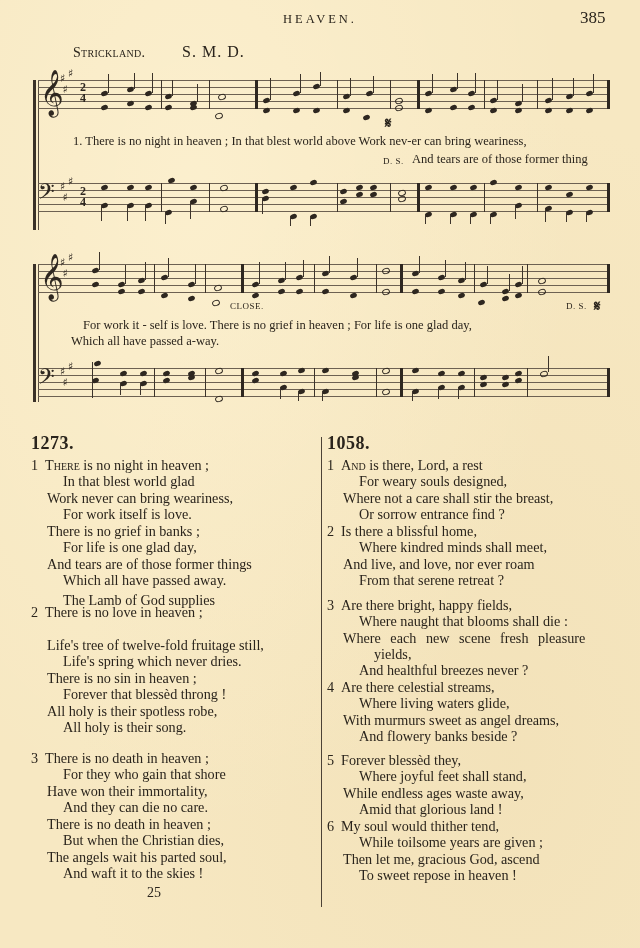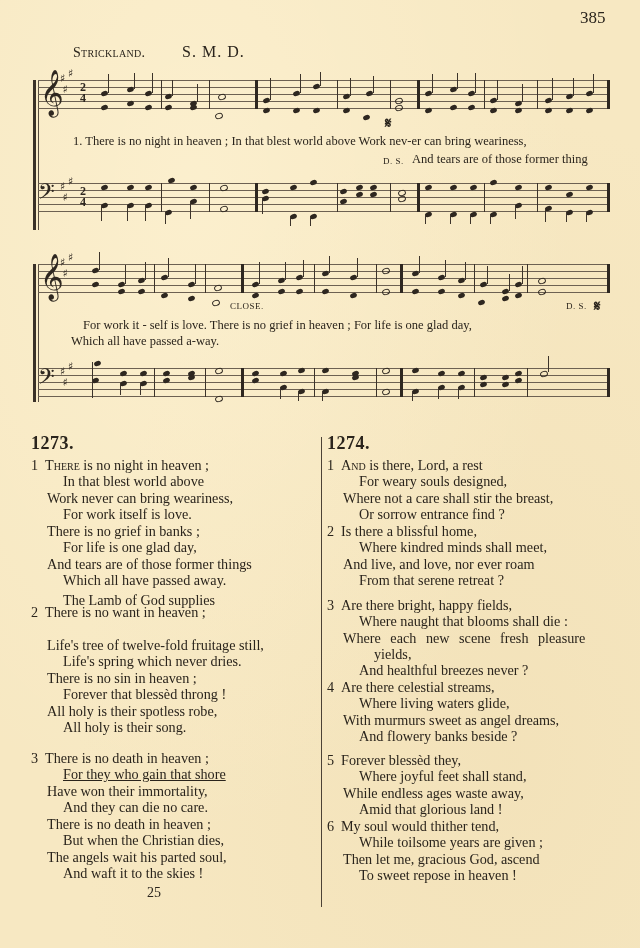--- a/index.html
+++ b/index.html
@@ -46,20 +46,21 @@
   .vnum { display:inline-block; width:14px; }
   .sc { font-variant:small-caps; }
   .divider { position:absolute; left:321px; top:437px; width:1px; height:470px; background:#4c4236; }
   .folio { position:absolute; top:885px; left:147px; font-size:14px; }
 </style>
 </head>
 <body>
 
 <div class="page">
 
+  <div class="abs running-head">HEAVEN.</div>
   <div class="abs page-num">385</div>
   <div class="abs tune-name">Strickland.</div>
   <div class="abs tune-meter">S. M. D.</div>
 
   <div>
     <div class="system-brace" style="left:33px; top:80px; height:150px;"></div>
     <div class="system-thin" style="left:38px; top:80px; height:150px;"></div>
 
     <div class="staff" style="left:38px; top:80px; width:572px; height:30px;">
       <div class="line" style="top:0"></div>
@@ -384,51 +385,51 @@
       <div class="stem" style="left:548px;top:356px;height:16px"></div>
 
     <div class="lyric" style="left:83px; top:318px;">For work it - self   is   love.   There  is  no grief  in heaven ;  For  life  is  one   glad day,</div>
     <div class="lyric" style="left:71px; top:334px;">Which all have passed a-way.</div>
   </div>
 
   <div>
     <div class="hymn-num" style="left:31px; top:433px;">1273.</div>
 
     <div class="verse-line" style="left:31px; top:457px;"><span class="vnum">1</span><span class="sc">There</span><span> is no night in heaven ;</span></div>
-    <div class="verse-line" style="left:63px; top:473px;">In that blest world above</div>
+    <div class="verse-line" style="left:63px; top:473px;">In that blest world glad</div>
     <div class="verse-line" style="left:47px; top:490px;">Work never can bring weariness,</div>
     <div class="verse-line" style="left:63px; top:506px;">For work itself is love.</div>
     <div class="verse-line" style="left:47px; top:523px;">There is no grief in banks ;</div>
     <div class="verse-line" style="left:63px; top:539px;">For life is one glad day,</div>
     <div class="verse-line" style="left:47px; top:556px;">And tears are of those former things</div>
     <div class="verse-line" style="left:63px; top:572px;">Which all have passed away.</div>
 
-    <div class="verse-line" style="left:31px; top:604px;"><span class="vnum">2</span><span>There is no want in heaven ;</span></div>
+    <div class="verse-line" style="left:31px; top:604px;"><span class="vnum">2</span><span>There is no love in heaven ;</span></div>
     <div class="verse-line" style="left:63px; top:592px;">The Lamb of God supplies</div>
     <div class="verse-line" style="left:47px; top:637px;">Life's tree of twelve-fold fruitage still,</div>
     <div class="verse-line" style="left:63px; top:653px;">Life's spring which never dries.</div>
     <div class="verse-line" style="left:47px; top:670px;">There is no sin in heaven ;</div>
     <div class="verse-line" style="left:63px; top:686px;">Forever that blessèd throng !</div>
     <div class="verse-line" style="left:47px; top:703px;">All holy is their spotless robe,</div>
     <div class="verse-line" style="left:63px; top:719px;">All holy is their song.</div>
 
     <div class="verse-line" style="left:31px; top:750px;"><span class="vnum">3</span><span>There is no death in heaven ;</span></div>
-    <div class="verse-line" style="left:63px; top:766px;text-decoration:underline;">For they who gain that shore</div>
+    <div class="verse-line" style="left:63px; top:766px;">For they who gain that shore</div>
     <div class="verse-line" style="left:47px; top:783px;">Have won their immortality,</div>
     <div class="verse-line" style="left:63px; top:799px;">And they can die no care.</div>
     <div class="verse-line" style="left:47px; top:816px;">There is no death in heaven ;</div>
     <div class="verse-line" style="left:63px; top:832px;">But when the Christian dies,</div>
     <div class="verse-line" style="left:47px; top:849px;">The angels wait his parted soul,</div>
     <div class="verse-line" style="left:63px; top:865px;">And waft it to the skies !</div>
   </div>
 
   <div class="divider"></div>
 
   <div>
-    <div class="hymn-num" style="left:327px; top:433px;">1274.</div>
+    <div class="hymn-num" style="left:327px; top:433px;">1058.</div>
 
     <div class="verse-line" style="left:327px; top:457px;"><span class="vnum">1</span><span class="sc">And</span><span> is there, Lord, a rest</span></div>
     <div class="verse-line" style="left:359px; top:473px;">For weary souls designed,</div>
     <div class="verse-line" style="left:343px; top:490px;">Where not a care shall stir the breast,</div>
     <div class="verse-line" style="left:359px; top:506px;">Or sorrow entrance find ?</div>
 
     <div class="verse-line" style="left:327px; top:523px;"><span class="vnum">2</span><span>Is there a blissful home,</span></div>
     <div class="verse-line" style="left:359px; top:539px;">Where kindred minds shall meet,</div>
     <div class="verse-line" style="left:343px; top:556px;">And live, and love, nor ever roam</div>
     <div class="verse-line" style="left:359px; top:572px;">From that serene retreat ?</div>

